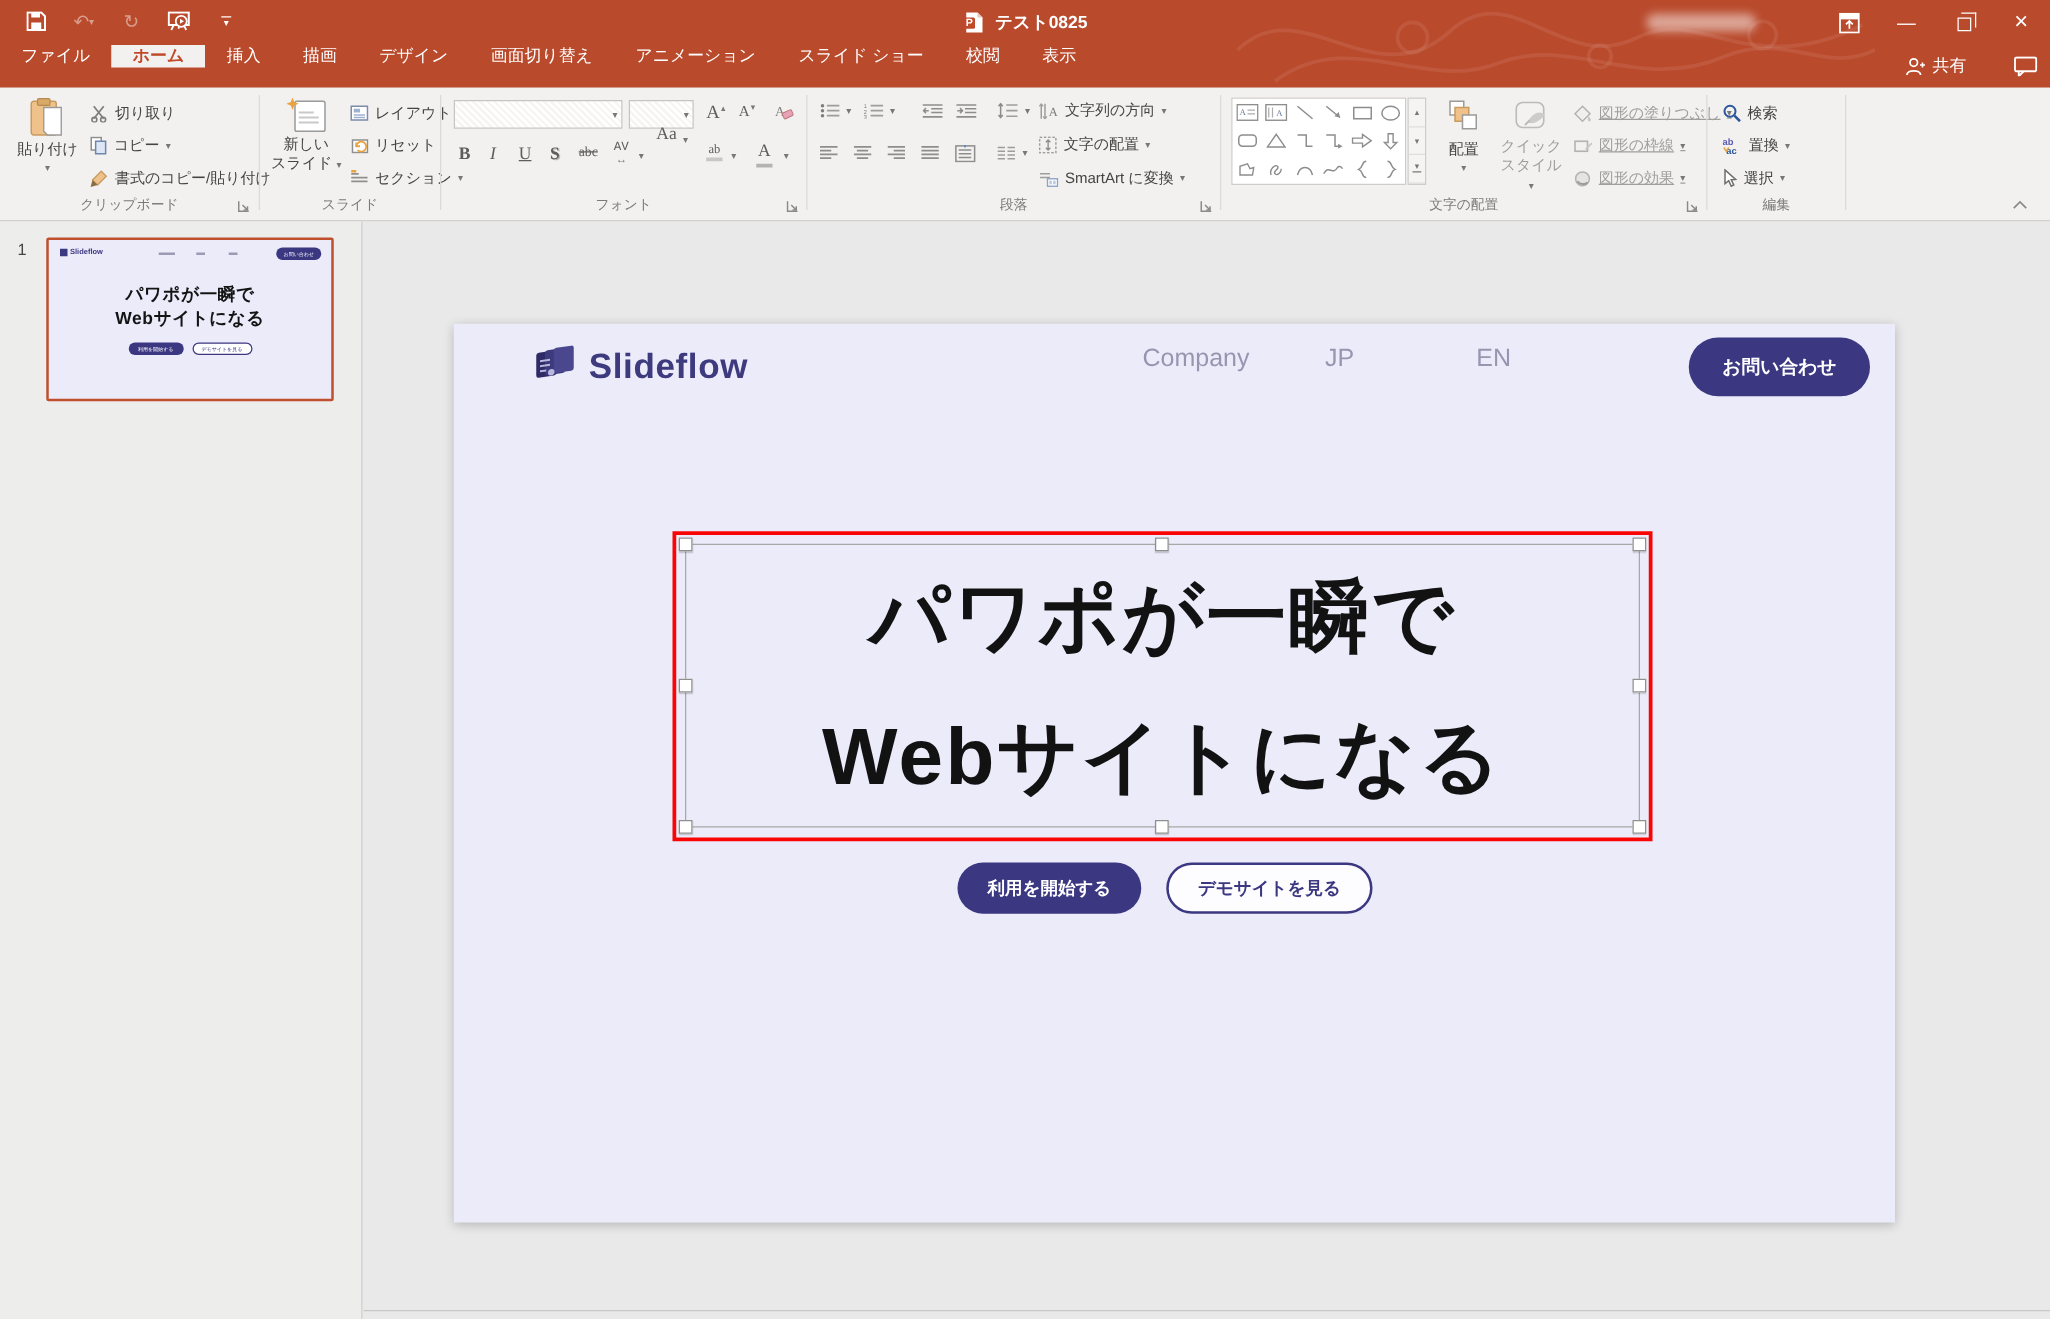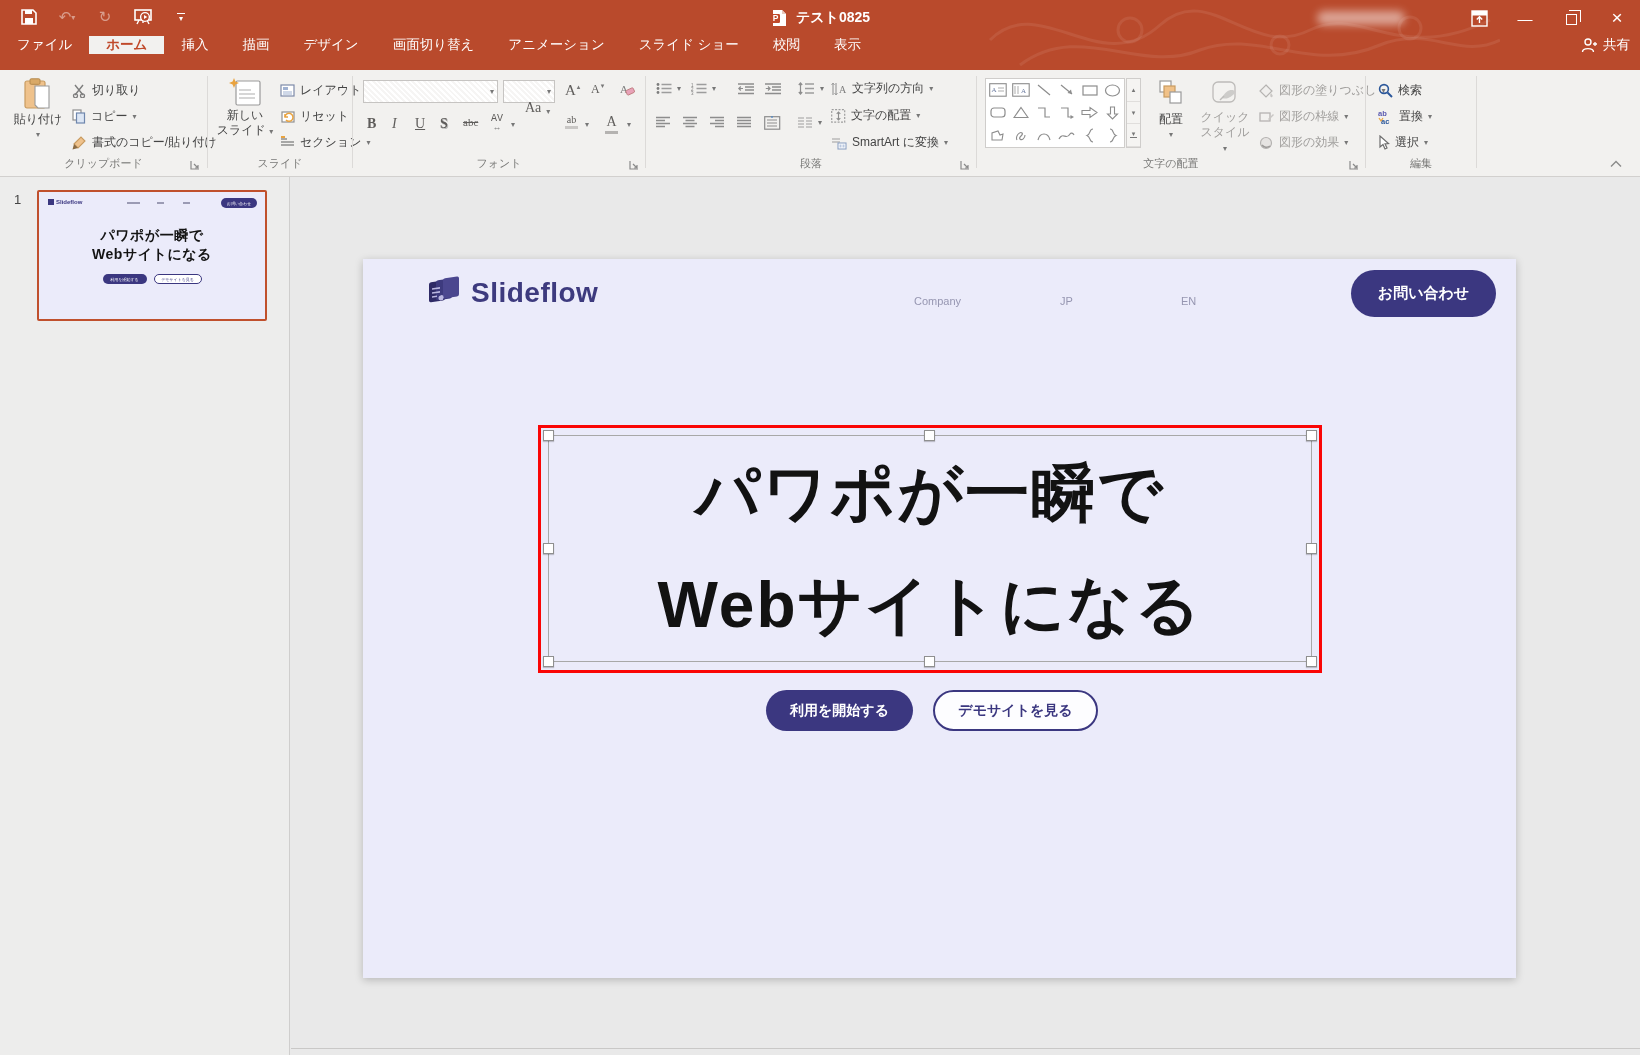--- a/index.html
+++ b/index.html
@@ -17,32 +17,32 @@
   .wincontrols { position:absolute; right:0; top:0; display:flex; height:36px; }
   .winbtn { width:46px; height:36px; display:flex; align-items:center; justify-content:center; color:#fff; font-size:15px; }
   .restore-glyph { width:11px; height:11px; border:1.5px solid #fff; position:relative; margin-top:2px; }
   .restore-glyph:before { content:""; position:absolute; left:2px; top:-5px; width:11px; height:11px; border:1.5px solid #fff; border-bottom:none; border-left:none; }
 
   
   .tabrow { position:absolute; left:0; top:36px; width:1640px; height:34px; background:#B94A2C; display:flex; align-items:flex-start; z-index:4; }
   .tab { padding:0 17px; display:flex; align-items:center; color:#fff; font-size:13.5px; white-space:nowrap; }
   .tab.active { background:#f2f1ef; color:#C0492A; font-weight:bold; }
   .tellme { display:flex; align-items:center; gap:7px; color:#fff; font-size:13.5px; padding:0 14px; }
-  .tabrow-right { position:absolute; right:10px; top:36px; height:34px; display:flex; align-items:center; gap:38px; color:#fff; font-size:13.5px; z-index:6;flex-direction:column; }
+  .tabrow-right { position:absolute; right:10px; top:36px; height:34px; display:flex; align-items:center; gap:38px; color:#fff; font-size:13.5px; z-index:6; }
   .share-btn { display:flex; align-items:center; gap:6px; }
 
   
   .ribbon { position:absolute; left:0; top:70px; width:1640px; height:107px; background:#f2f1ef; border-bottom:1px solid #d2d0ce; z-index:3; }
   .grp { position:absolute; top:0; height:106px; }
   .gdivider { position:absolute; top:6px; height:92px; width:1px; background:#dcdad8; }
   .glabel { position:absolute; bottom:5px; width:100%; text-align:center; font-size:11px; color:#7a7a78; }
   .launcher { position:absolute; bottom:6px; width:10px; height:10px; }
   .bigbtn { position:absolute; display:flex; flex-direction:column; align-items:center; color:#444; font-size:12px; text-align:center; line-height:15px; }
   .smallrow { position:absolute; display:flex; align-items:center; gap:5px; font-size:12px; color:#444; white-space:nowrap; }
-  .smallrow.dim { color:#a09e9c; }
+  .smallrow.dim { color:#a09e9c;text-decoration:underline; }
   .caret { font-size:8px; color:#777; }
   .combo { height:23px; background:#fff; border:1px solid #c6c4c2; display:flex; align-items:center; justify-content:flex-end; padding-right:3px;
     background-image:repeating-linear-gradient(45deg, #f6f5f4 0 2px, #fff 2px 4px); }
   .fontglyph { font-size:14px; color:#5f5d5b; font-family:"Liberation Serif", serif; }
   .shape-gallery { position:absolute; left:8px; top:8px; width:140px; height:70px; background:#fff; border:1px solid #cfcdcb; display:grid; grid-template-columns:repeat(6,1fr); grid-template-rows:repeat(3,1fr); align-items:center; justify-items:center; }
   .gal-scroll { position:absolute; left:149px; top:8px; width:15px; height:70px; border:1px solid #cfcdcb; background:#f5f4f2; display:flex; flex-direction:column; }
   .gal-scroll div { flex:1; display:flex; align-items:center; justify-content:center; font-size:7px; color:#777; border-bottom:1px solid #e0dedc; }
 
   
   .thumb-panel { position:absolute; left:0; top:177px; width:290px; height:878px; background:#ededec; border-right:1px solid #cfcecd; }
@@ -57,21 +57,21 @@
   .mini-pills { position:absolute; left:0; top:82px; width:100%; display:flex; justify-content:center; gap:7px; }
   .mini-pill { height:10px; border-radius:5px; font-size:4px; display:flex; align-items:center; justify-content:center; overflow:hidden; }
 
   
   .canvas { position:absolute; left:291px; top:177px; width:1349px; height:878px; background:#e9e9e9; }
   .canvas-bottomline { position:absolute; left:0; top:871px; width:1349px; height:1px; background:#c9c8c7; }
   .slide { position:absolute; left:72px; top:82px; width:1153px; height:719px; background:#EBEBFA; box-shadow:0 2px 8px rgba(0,0,0,.22); }
 
   .logo { position:absolute; left:62px; top:16px; display:flex; align-items:center; gap:8px; }
   .logo-text { font-size:28px; font-weight:bold; color:#3D3A7E; letter-spacing:.5px; }
-  .navitem { position:absolute; top:36px; font-size:11px; color:#9696B1; }
+  .navitem { position:absolute; top:17px; font-size:20px; color:#9696B1; }
   .contact-btn { position:absolute; left:988px; top:11px; width:145px; height:47px; border-radius:24px; background:#3B3780; color:#fff; font-size:15px; font-weight:bold; display:flex; align-items:center; justify-content:center; }
 
   .annotation { position:absolute; left:0; top:102px; width:100%; text-align:center; font-size:36px; font-weight:900; color:#FB0202; letter-spacing:2px; }
   .redbox { position:absolute; left:175px; top:166px; width:784px; height:248px; border:3px solid #FA0505; }
   .selrect { position:absolute; left:185px; top:176px; width:764px; height:227px; border:1px solid #a8a8a8; }
   .handle { position:absolute; width:11px; height:11px; background:#fff; border:1px solid #8f8f8f; box-shadow:0 1px 1px rgba(0,0,0,.2); }
   .heading { position:absolute; left:185px; top:178px; width:764px; text-align:center; font-size:64px; font-weight:900; color:#121212; line-height:112px; letter-spacing:2px; white-space:nowrap; }
 
   .cta-primary { position:absolute; left:403px; top:431px; width:147px; height:41px; border-radius:21px; background:#3B3780; color:#fff; font-size:14px; font-weight:bold; display:flex; align-items:center; justify-content:center; }
   .cta-secondary { position:absolute; left:570px; top:431px; width:165px; height:41px; border-radius:21px; background:#fdfdff; border:2px solid #3B3780; color:#3B3780; font-size:14px; font-weight:bold; display:flex; align-items:center; justify-content:center; }

